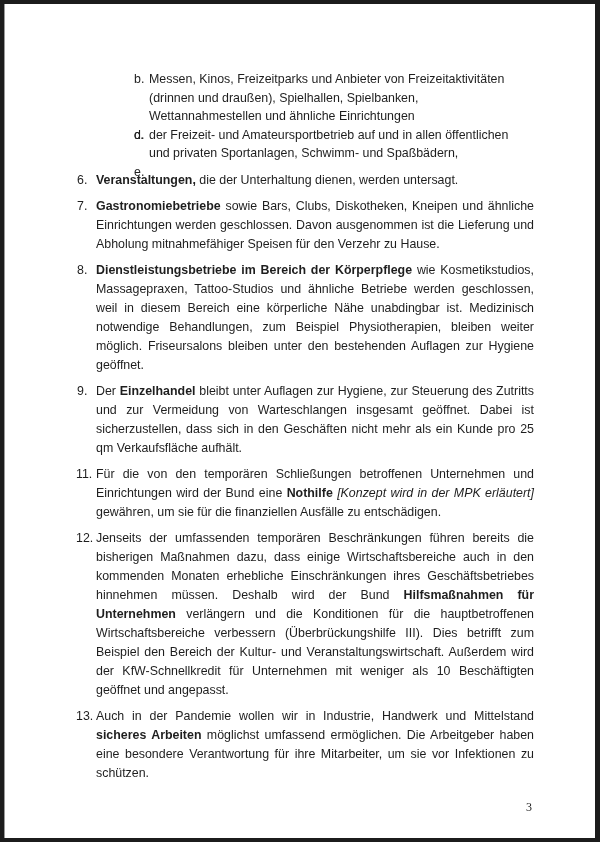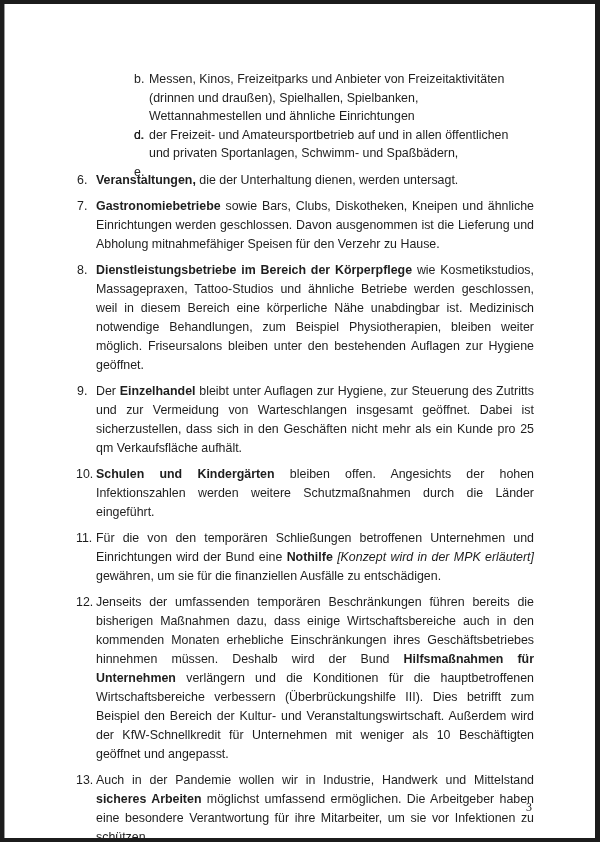--- a/index.html
+++ b/index.html
@@ -51,23 +51,20 @@
       <li>
         <span class="num">7.</span><span></span><b>Gastronomiebetriebe</b><span> sowie Bars, Clubs, Diskotheken, Kneipen und ähnliche Einrichtungen werden geschlossen. Davon ausgenommen ist die Lieferung und Abholung mitnahmefähiger Speisen für den Verzehr zu Hause.</span>
       </li>
       <li>
         <span class="num">8.</span><span></span><b>Dienstleistungsbetriebe im Bereich der Körperpflege</b><span> wie Kosmetikstudios, Massagepraxen, Tattoo-Studios und ähnliche Betriebe werden geschlossen, weil in diesem Bereich eine körperliche Nähe unabdingbar ist. Medizinisch notwendige Behandlungen, zum Beispiel Physiotherapien, bleiben weiter möglich. Friseursalons bleiben unter den bestehenden Auflagen zur Hygiene geöffnet.</span>
       </li>
       <li>
         <span class="num">9.</span><span>Der </span><b>Einzelhandel</b><span> bleibt unter Auflagen zur Hygiene, zur Steuerung des Zutritts und zur Vermeidung von Warteschlangen insgesamt geöffnet. Dabei ist sicherzustellen, dass sich in den Geschäften nicht mehr als ein Kunde pro 25 qm Verkaufsfläche aufhält.</span>
       </li>
       <li>
-        <span class="num two">10.</span><span></span><b>Schulen und Kindergärten</b><span> bleiben offen. Angesichts der hohen Infektionszahlen werden weitere Schutzmaßnahmen durch die Länder eingeführt.</span>
-      </li>
-      <li>
         <span class="num two">11.</span><span>Für die von den temporären Schließungen betroffenen Unternehmen und Einrichtungen wird der Bund eine </span><b>Nothilfe</b><i> [Konzept wird in der MPK erläutert]</i><span> gewähren, um sie für die finanziellen Ausfälle zu entschädigen.</span>
       </li>
       <li>
         <span class="num two">12.</span><span>Jenseits der umfassenden temporären Beschränkungen führen bereits die bisherigen Maßnahmen dazu, dass einige Wirtschaftsbereiche auch in den kommenden Monaten erhebliche Einschränkungen ihres Geschäftsbetriebes hinnehmen müssen. Deshalb wird der Bund </span><b>Hilfsmaßnahmen für Unternehmen</b><span> verlängern und die Konditionen für die hauptbetroffenen Wirtschaftsbereiche verbessern (Überbrückungshilfe III). Dies betrifft zum Beispiel den Bereich der Kultur- und Veranstaltungswirtschaft. Außerdem wird der KfW-Schnellkredit für Unternehmen mit weniger als 10 Beschäftigten geöffnet und angepasst.</span>
       </li>
       <li>
         <span class="num two">13.</span><span>Auch in der Pandemie wollen wir in Industrie, Handwerk und Mittelstand </span><b>sicheres Arbeiten</b><span> möglichst umfassend ermöglichen. Die Arbeitgeber haben eine besondere Verantwortung für ihre Mitarbeiter, um sie vor Infektionen zu schützen.</span>
       </li>
     </ol>
   </div>

